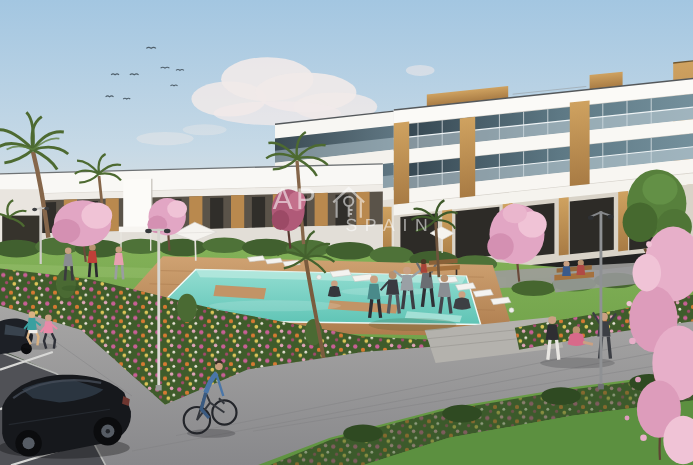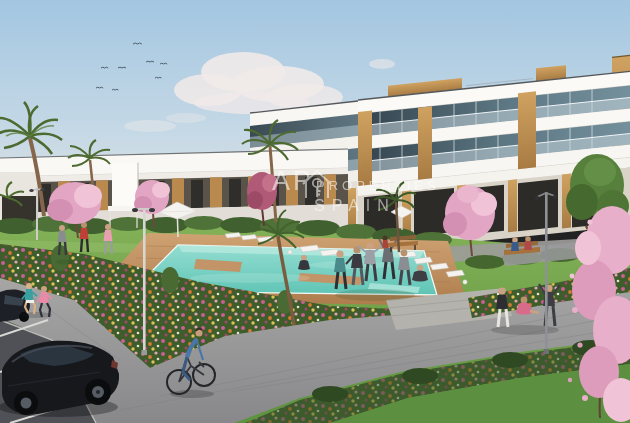--- a/index.html
+++ b/index.html
@@ -1,21 +1,21 @@
 <!DOCTYPE html>
 <html><head>
 <meta charset="utf-8">
 <style>
   html,body{margin:0;padding:0;background:#222;}
   .stage{position:relative;width:630px;height:423px;overflow:hidden;font-family:"Liberation Sans",sans-serif;}
   .stage svg{position:absolute;left:0;top:0;}
   .watermark{position:absolute;left:248px;top:168px;width:150px;color:#fff;opacity:.55;
              text-align:left;pointer-events:none;line-height:1;}
   .wm-icon{display:block;margin:0 0 1px 52px;}
-  .wm-line1{display:flex;align-items:baseline;white-space:nowrap;padding-left:24px;}
+  .wm-line1{display:flex;align-items:baseline;white-space:nowrap;}
   .wm-prefix{font-size:27px;font-weight:400;letter-spacing:3px;}
   .wm-name{font-size:13px;font-weight:400;letter-spacing:4px;margin-left:2px;}
   .wm-line2{font-size:16px;letter-spacing:7px;margin:3px 0 0 66px;}
 </style>
 </head>
 <body>
 
 <div class="stage">
 <svg width="630" height="423" viewBox="0 0 630 423" xmlns="http://www.w3.org/2000/svg">
 <defs>
@@ -577,17 +577,16 @@
 
 <div class="watermark">
   <svg class="wm-icon" width="34" height="32" viewBox="0 0 34 32">
     <path d="M3,16 L17,3 L31,16" stroke="#fff" stroke-width="2" fill="none"></path>
     <path d="M6,14 L6,30 M28,14 L28,30" stroke="#fff" stroke-width="2" fill="none"></path>
     <circle cx="17" cy="15" r="4.2" stroke="#fff" stroke-width="1.8" fill="none"></circle>
     <path d="M17,19.2 L17,29 M17,23 L20.5,23 M17,26.5 L20,26.5" stroke="#fff" stroke-width="1.8" fill="none"></path>
   </svg>
   <div class="wm-line1">
     <span class="wm-prefix">AP</span>
-    <span class="wm-name">PROPERTIES</span>
   </div>
   <div class="wm-line2">SPAIN</div>
 </div>
 </div>
 
 </body></html>

